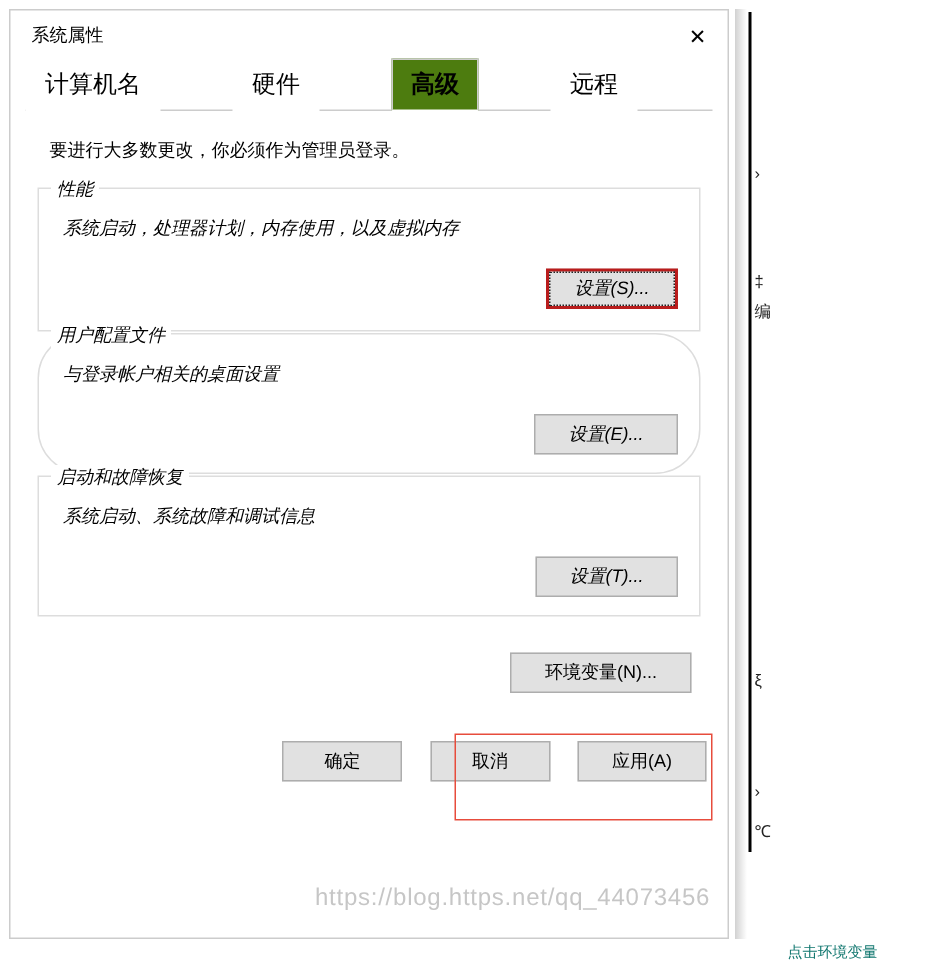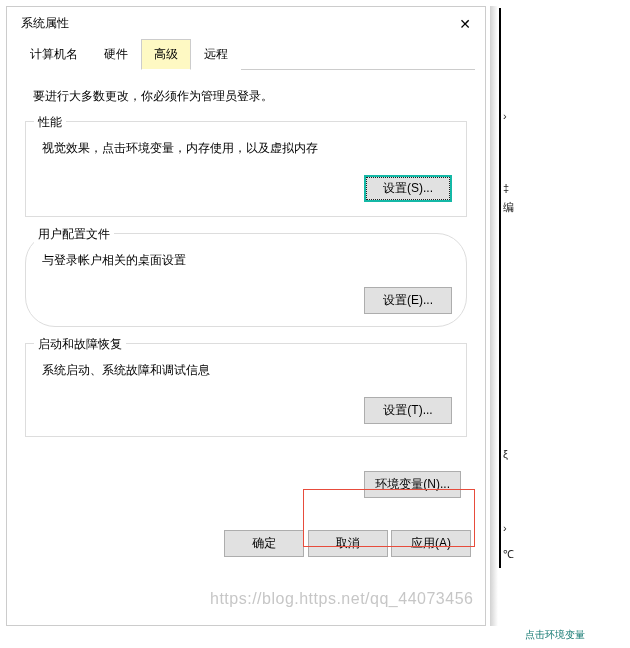--- a/index.html
+++ b/index.html
@@ -34,79 +34,82 @@
     .close-btn {
       width: 24px;
       text-align: center;
       cursor: pointer;
       font-size: 14px;
     }
     .tabs {
       display: flex;
       margin: 0 10px;
       border-bottom: 1px solid #ccc;
-      font-size: 12px;
-      position: relative;
+      font-size: 16px;
+      position: relative;
+      gap: 48px;
     }
     .tab {
       padding: 6px 12px;
       cursor: pointer;
       border: 1px solid transparent;
       position: relative;
       top: 1px;
       background: #fff;
     }
     .tab.active {
       border: 1px solid #ccc;
       border-bottom: 1px solid #fff;
-      background: #fef9c3;
+      background: #4d7c0f;
+      font-weight: bold;
     }
     .content {
       padding: 12px 18px 8px 18px;
     }
     .instruction {
       margin: 6px 0 16px 8px;
       font-size: 12px;
     }
     .groupbox {
       border: 1px solid #ddd;
-      margin-bottom: 16px;
+      margin-bottom: 1px;
       padding: 14px 14px 12px 14px;
       position: relative;
+      font-style: italic;
     }
     .groupbox-legend {
       position: absolute;
       top: -8px;
       left: 8px;
       background: #fff;
       padding: 0 4px;
       font-size: 12px;
     }
     .groupbox-desc {
       font-size: 12px;
       margin: 4px 0 10px 2px;
     }
     .groupbox-actions {
       text-align: right;
       margin-top: 18px;
     }
     .btn {
       display: inline-block;
       min-width: 88px;
-      padding: 4px 10px;
+      padding: 4px 22px;
       background: #e1e1e1;
       border: 1px solid #adadad;
       font-size: 12px;
       text-align: center;
       cursor: pointer;
     }
     .btn.focus {
       outline: 1px dotted #222;
       outline-offset: -3px;
-      border: 2px solid #14b8a6;
+      border: 2px solid #b91c1c;
       padding: 3px 13px;
     }
     .gb-performance { min-height: 96px; }
     .gb-userprofile { min-height: 94px; border-radius: 30px; }
     .gb-startup { min-height: 94px; }
     .envvar-row {
       text-align: right;
       padding: 18px 6px 14px 6px;
       margin-top: 6px;
     }
@@ -114,21 +117,21 @@
       position: absolute;
       border: 1px solid #e74c3c;
       pointer-events: none;
     }
     .footer {
       text-align: right;
       padding: 10px 14px 10px 14px;
       border-top: 0;
     }
     .footer .btn {
-      margin-left: 0;
+      margin-left: 15px;
       min-width: 80px;
     }
     .watermark {
       position: absolute;
       left: 210px;
       top: 590px;
       font-size: 16px;
       color: rgba(160,160,160,0.6);
       letter-spacing: 0.5px;
       pointer-events: none;
@@ -181,21 +184,21 @@
     <div class="tab active">高级</div>
     <div class="tab">远程</div>
   </div>
 
   <div class="content">
 
     <div class="instruction">要进行大多数更改，你必须作为管理员登录。</div>
 
     <div class="groupbox gb-performance">
       <div class="groupbox-legend">性能</div>
-      <div class="groupbox-desc">视觉效果，点击环境变量，内存使用，以及虚拟内存</div>
+      <div class="groupbox-desc">系统启动，处理器计划，内存使用，以及虚拟内存</div>
       <div class="groupbox-actions">
         <span class="btn focus">设置(S)...</span>
       </div>
     </div>
 
     <div class="groupbox gb-userprofile">
       <div class="groupbox-legend">用户配置文件</div>
       <div class="groupbox-desc">与登录帐户相关的桌面设置</div>
       <div class="groupbox-actions">
         <span class="btn">设置(E)...</span>

